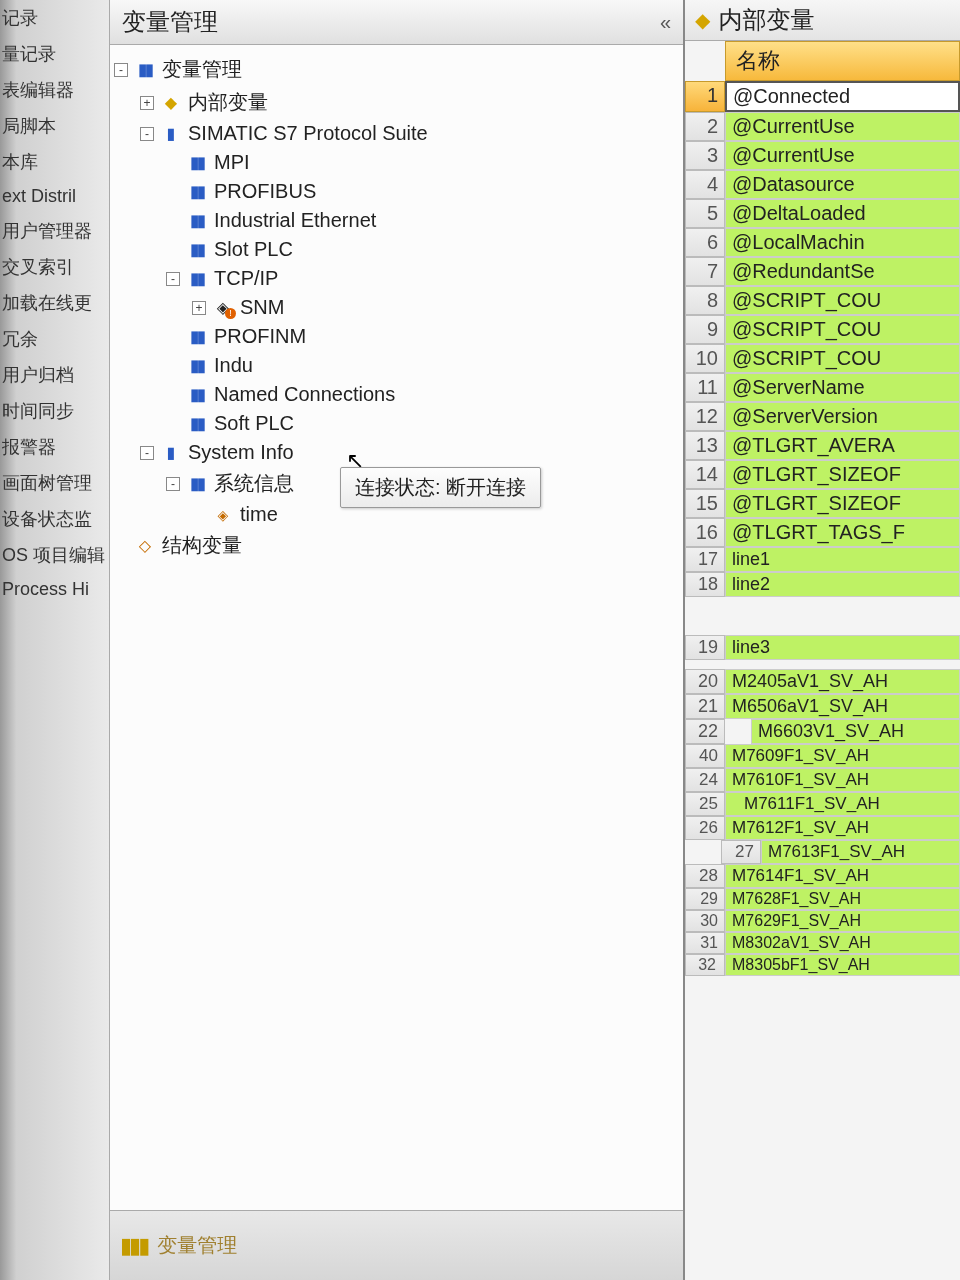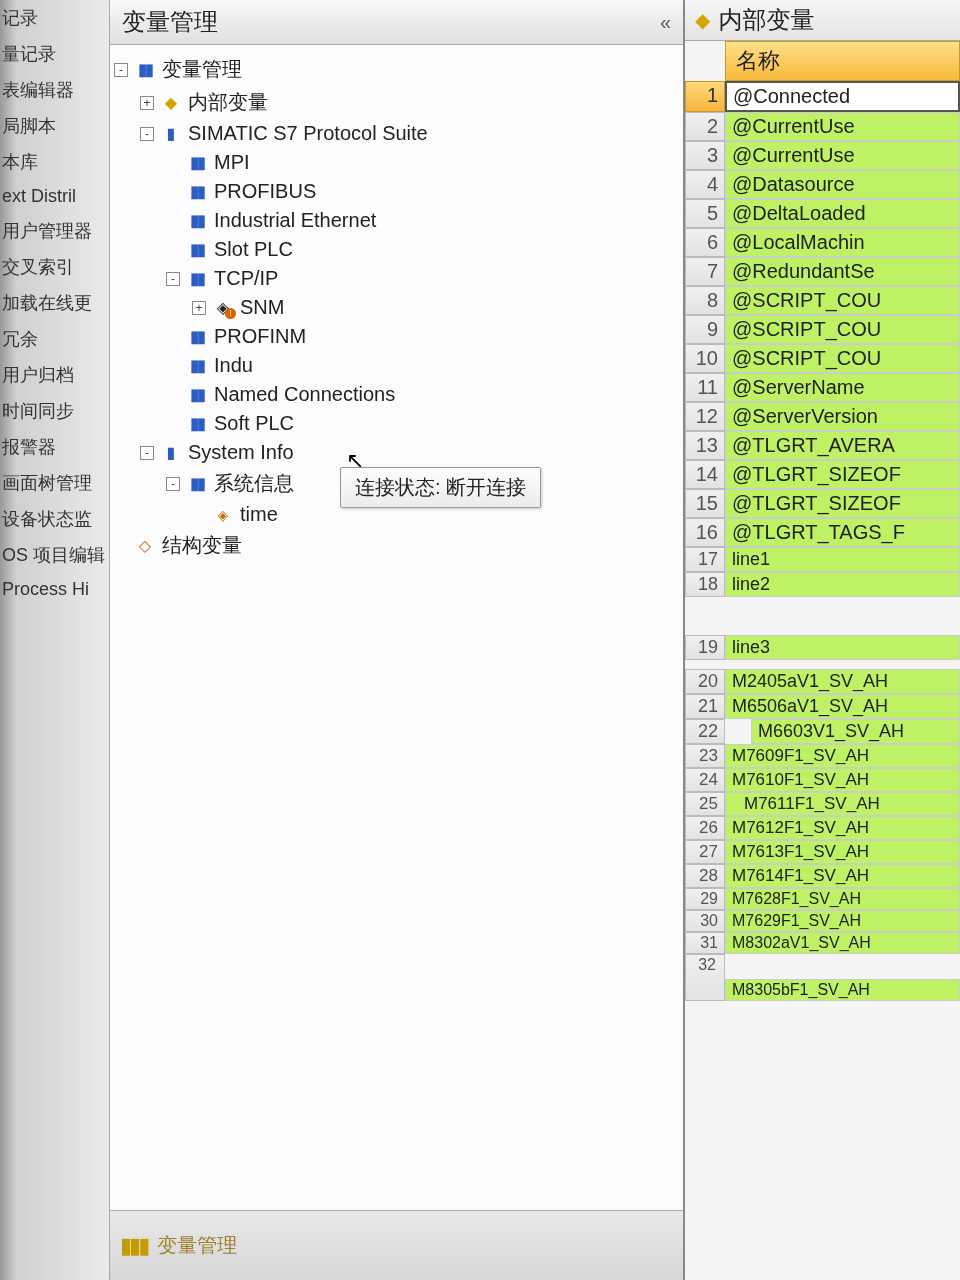--- a/index.html
+++ b/index.html
@@ -445,36 +445,36 @@
       </div>
       <div class="trow" style="font-size: 18px;">
         <div class="rownum" style="padding: 1px 6px 1px 2px;">21</div>
         <div class="cell" style="padding: 1px 6px;">M6506aV1_SV_AH</div>
       </div>
       <div class="trow" style="font-size: 18px; gap: 26px;">
         <div class="rownum" style="padding: 1px 6px 1px 2px;">22</div>
         <div class="cell" style="padding: 1px 6px;">M6603V1_SV_AH</div>
       </div>
       <div class="trow" style="font-size: 17px;">
-        <div class="rownum" style="padding: 1px 6px 1px 2px;">23</div>
+        <div class="rownum" style="padding: 1px 6px 1px 2px;">40</div>
         <div class="cell" style="padding: 1px 6px;">M7609F1_SV_AH</div>
       </div>
       <div class="trow" style="font-size: 17px;">
         <div class="rownum" style="padding: 1px 6px 1px 2px;">24</div>
         <div class="cell" style="padding: 1px 6px;">M7610F1_SV_AH</div>
       </div>
       <div class="trow" style="font-size: 17px;">
         <div class="rownum" style="padding: 1px 6px 1px 2px;">25</div>
         <div class="cell" style="padding: 1px 18px;">M7611F1_SV_AH</div>
       </div>
       <div class="trow" style="font-size: 17px;">
         <div class="rownum" style="padding: 1px 6px 1px 2px;">26</div>
         <div class="cell" style="padding: 1px 6px;">M7612F1_SV_AH</div>
       </div>
-      <div class="trow" style="font-size: 17px;">
+      <div class="trow" style="font-size: 17px; margin-left: 36px;">
         <div class="rownum" style="padding: 1px 6px 1px 2px;">27</div>
         <div class="cell" style="padding: 1px 6px;">M7613F1_SV_AH</div>
       </div>
       <div class="trow" style="font-size: 17px;">
         <div class="rownum" style="padding: 1px 6px 1px 2px;">28</div>
         <div class="cell" style="padding: 1px 6px;">M7614F1_SV_AH</div>
       </div>
       <div class="trow" style="font-size: 16px;">
         <div class="rownum" style="padding: 1px 6px 1px 2px;">29</div>
         <div class="cell" style="padding: 1px 6px;">M7628F1_SV_AH</div>
@@ -482,16 +482,16 @@
       <div class="trow" style="font-size: 16px;">
         <div class="rownum" style="padding: 1px 6px 1px 2px;">30</div>
         <div class="cell" style="padding: 1px 6px;">M7629F1_SV_AH</div>
       </div>
       <div class="trow" style="font-size: 16px;">
         <div class="rownum" style="padding: 1px 6px 1px 2px;">31</div>
         <div class="cell" style="padding: 1px 6px;">M8302aV1_SV_AH</div>
       </div>
       <div class="trow" style="font-size: 16px;">
         <div class="rownum" style="padding: 1px 8px 1px 2px;">32</div>
-        <div class="cell" style="padding: 1px 6px; margin-top: 25px;">M8305bF1_SV_AH</div>
+        <div class="cell" style="padding: 1px 6px;">M8305bF1_SV_AH</div>
       </div>
     </div>
 </div>
 
 </body></html>

